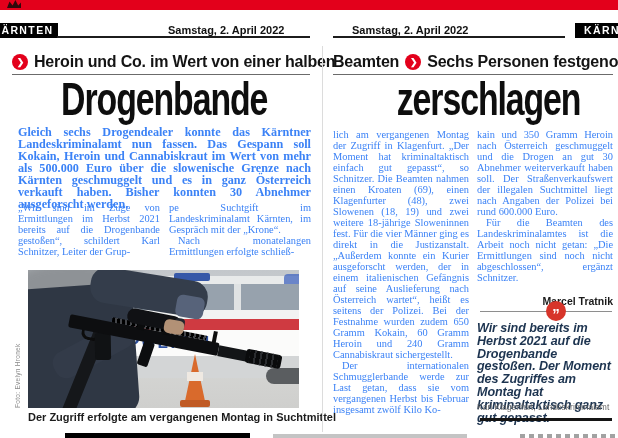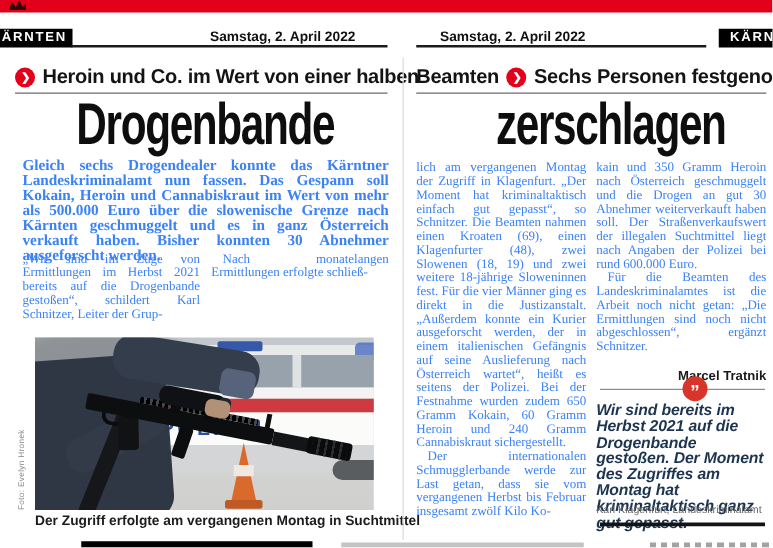--- a/index.html
+++ b/index.html
@@ -172,20 +172,21 @@
 <div class="abs headline-wrap right">
   <span class="headline">zerschlagen</span>
 </div>
 
 <div class="abs lead serif">Gleich sechs Drogendealer konnte das Kärntner Landeskriminalamt nun fassen. Das Gespann soll Kokain, Heroin und Cannabiskraut im Wert von mehr als 500.000 Euro über die slowenische Grenze nach Kärnten geschmuggelt und es in ganz Österreich verkauft haben. Bisher konnten 30 Abnehmer ausgeforscht werden.</div>
 <div class="abs cols-left">
   <div class="col bodytxt serif">
     <p>„Wir sind im Zuge von Ermittlungen im Herbst 2021 bereits auf die Drogenbande gestoßen“, schildert Karl Schnitzer, Leiter der Grup-</p>
   </div>
   <div class="col bodytxt serif">
+    <p>pe Suchtgift im Landeskriminalamt Kärnten, im Gespräch mit der „Krone“.</p>
     <p class="indent">Nach monatelangen Ermittlungen erfolgte schließ-</p>
   </div>
 </div>
 
 <div class="abs credit">Foto: Evelyn Hronek</div>
 <div class="abs photo">
   <div class="ph blurblob" style="left:-18px;top:-12px;width:130px;height:52px;background:#8e9296;border-radius:50%;"></div>
   <div class="ph car">
     <div class="ph car-roof"></div>
     <div class="ph car-lightbar"></div>

